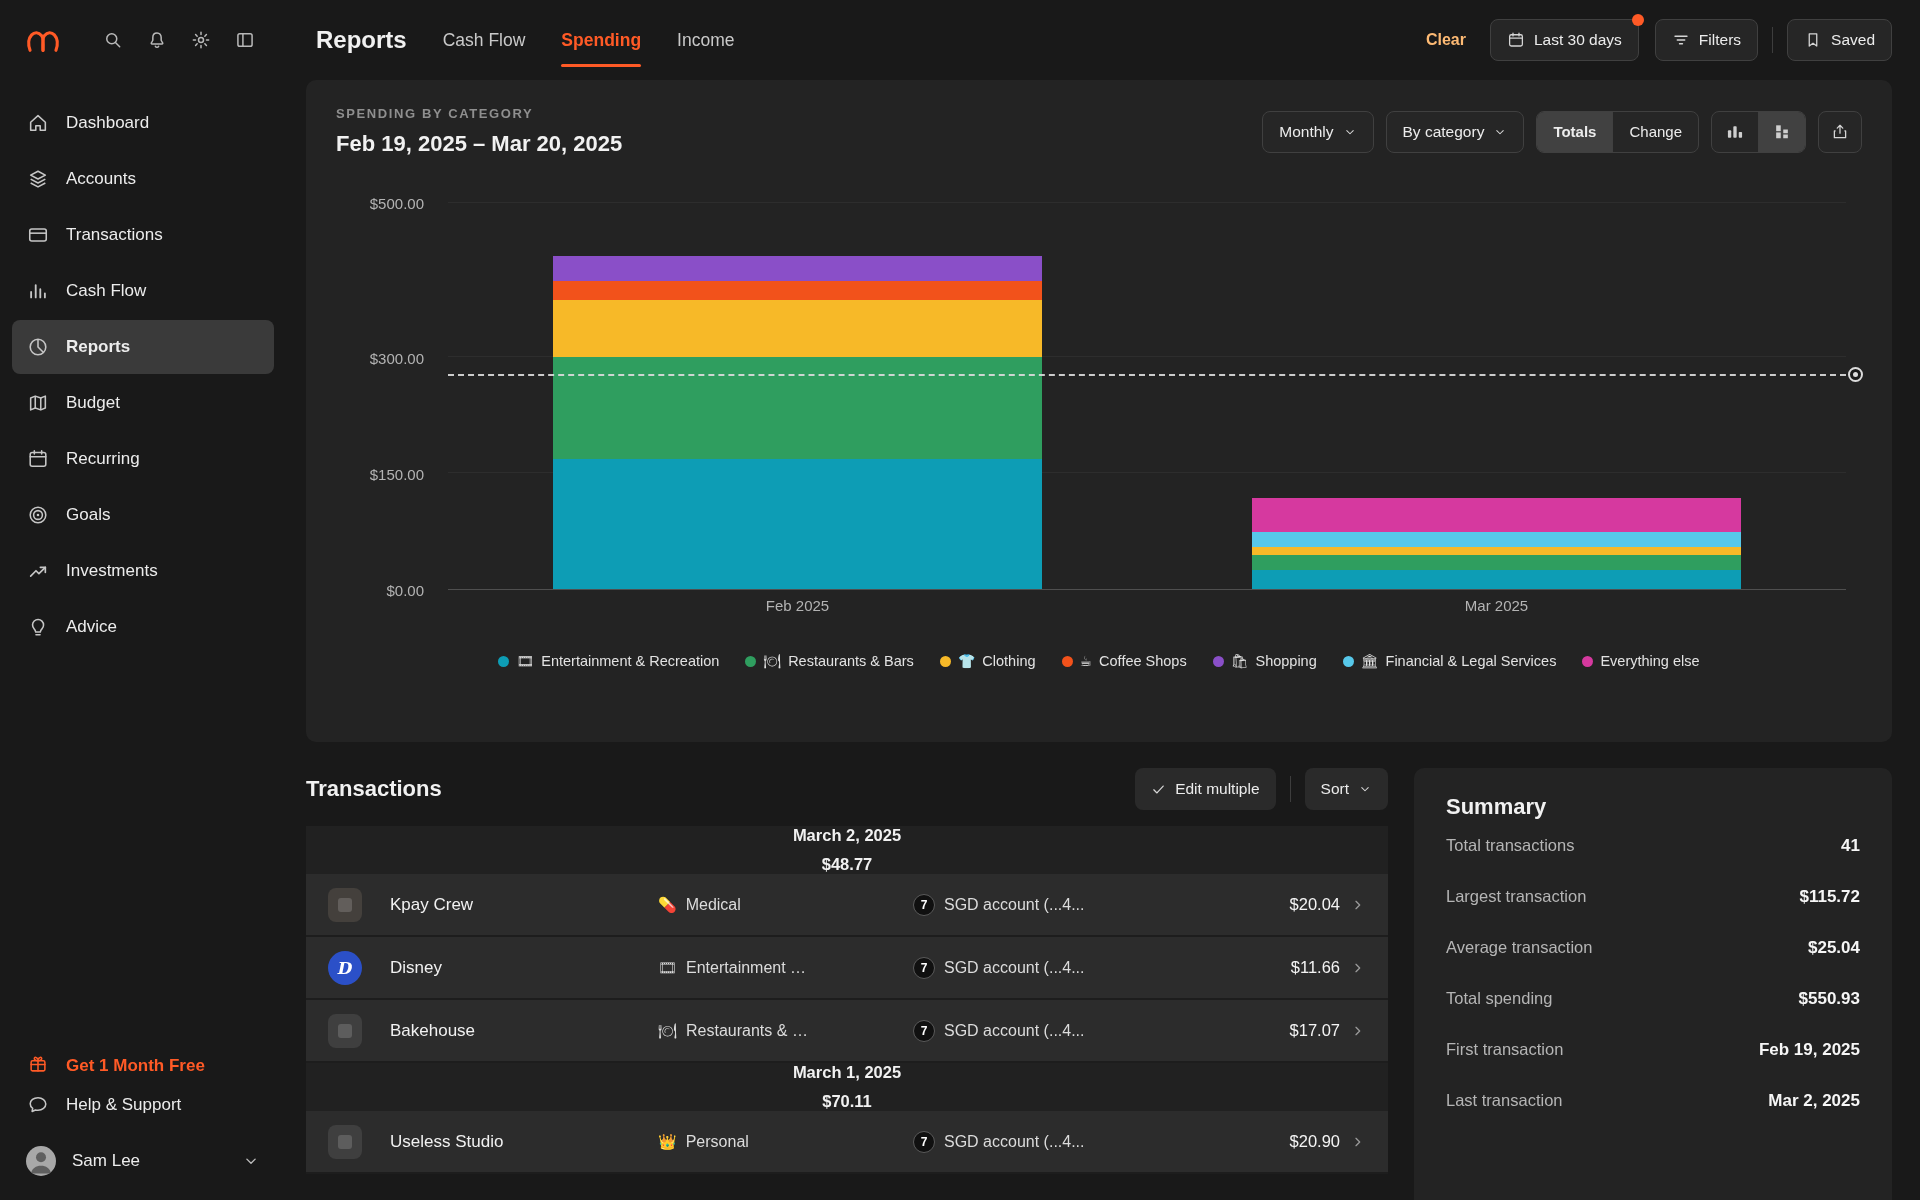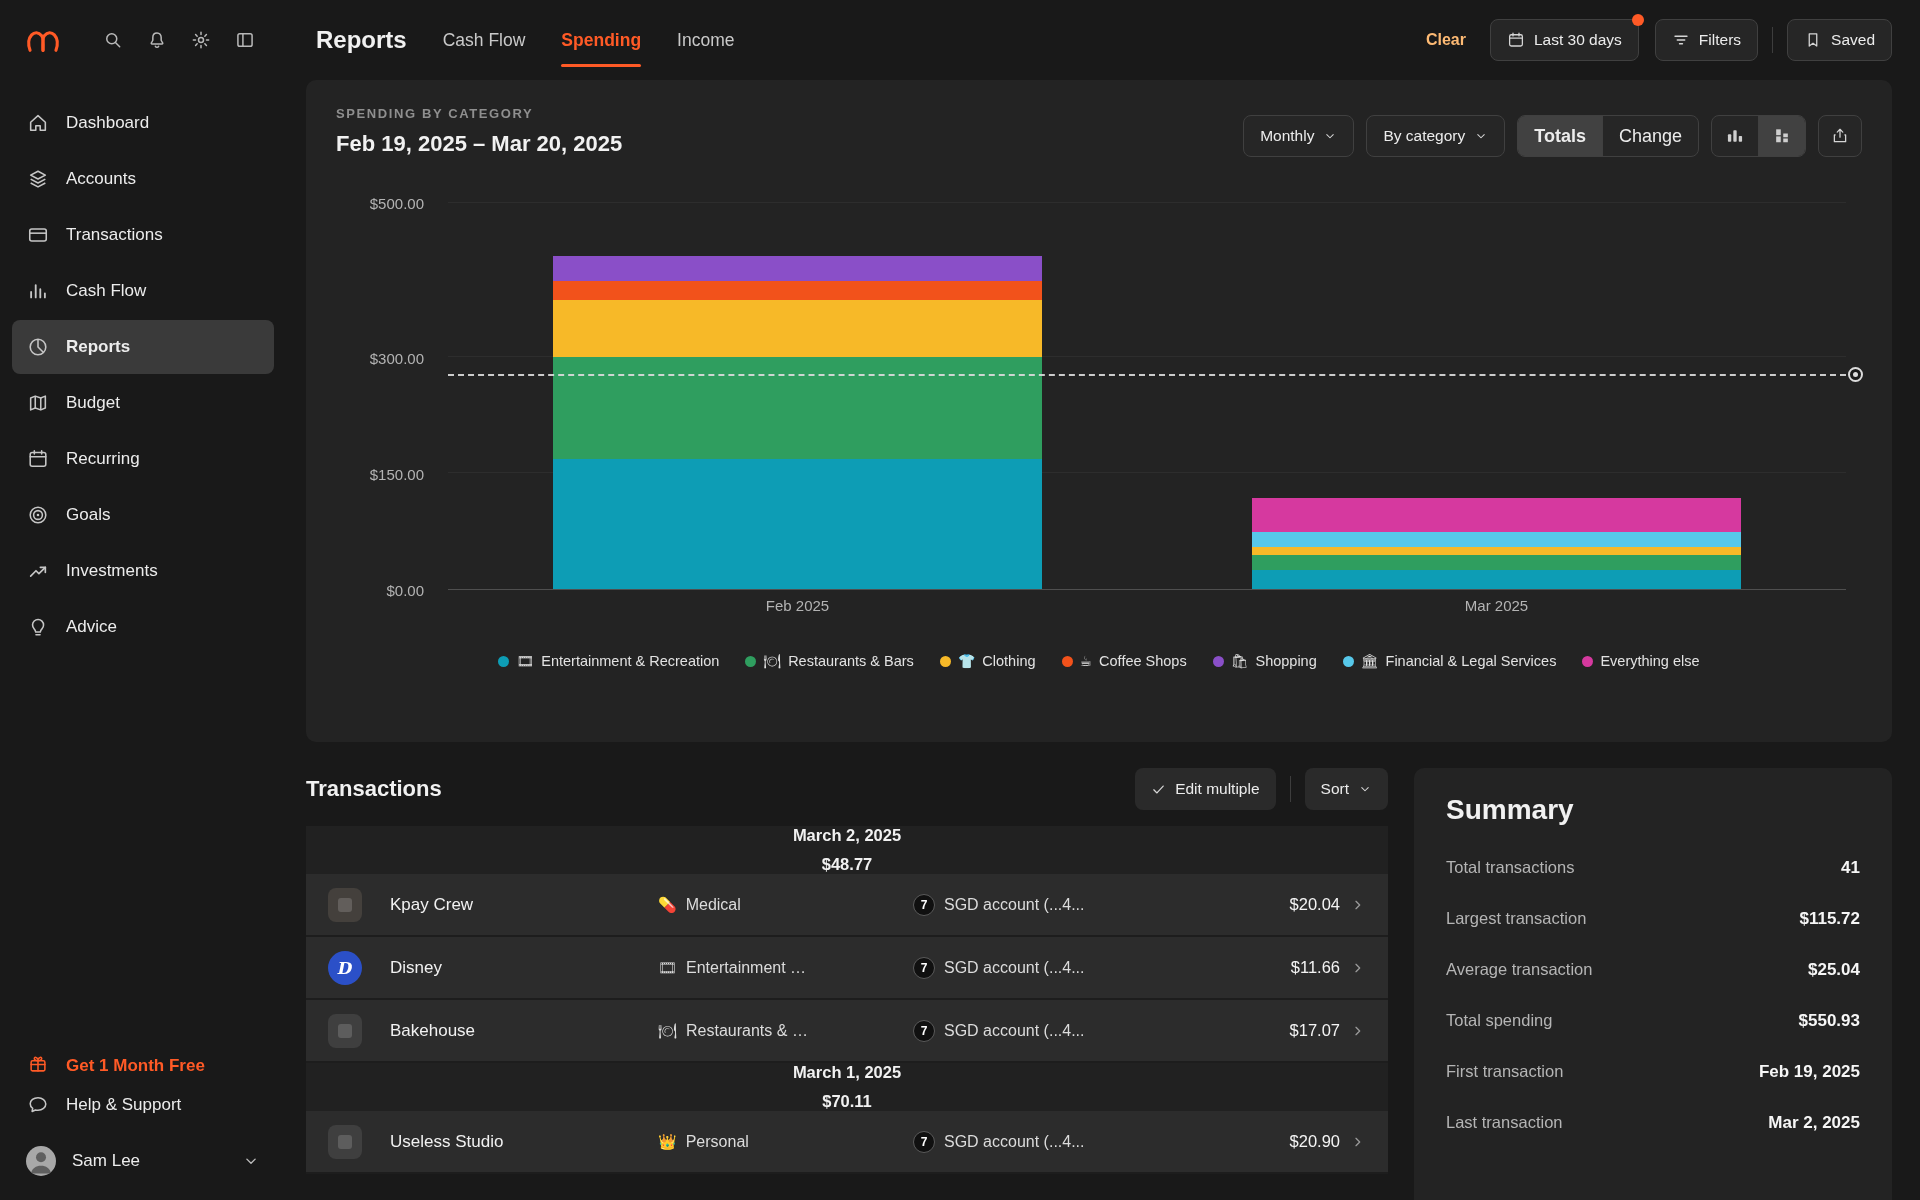--- a/index.html
+++ b/index.html
@@ -43,26 +43,26 @@
   .link-btn { color:#fdba74; font-weight:700; font-size:16px; background:none; border:none; margin-right:24px; cursor:pointer; }
   .btn { height:42px; display:inline-flex; align-items:center; gap:9px; padding:0 16px; background:#262626; border:1px solid #404040; border-radius:8px; color:#ececec; font-size:15.5px; cursor:pointer; }
   .btn svg { width:18px; height:18px; color:#d5d5d5; }
   .btn-wrap { position:relative; margin-right:16px; }
   .notif-dot { position:absolute; top:-5px; right:-5px; width:12px; height:12px; border-radius:50%; background:#ff5a26; }
   .vdiv { width:1px; height:26px; background:#3d3d3d; margin:0 14px; flex:0 0 1px; }
 
   
   .card { background:#232323; border-radius:10px; }
   .chart-card { padding:26px 30px 18px; height:662px; }
-  .card-head { display:flex; justify-content:space-between; align-items:flex-end; }
+  .card-head { display:flex; justify-content:space-between; align-items:center; }
   .eyebrow { font-size:13px; letter-spacing:1.6px; color:#8f8f8f; font-weight:700; }
   .card-title { font-size:22px; font-weight:700; margin-top:10px; }
   .controls { display:flex; align-items:center; gap:12px; }
   .seg { display:flex; border:1px solid #404040; border-radius:8px; overflow:hidden; height:42px; background:#262626; }
-  .seg-btn { padding:0 16px; background:transparent; border:none; color:#ececec; font-size:18px; display:flex; align-items:center; gap:6px; cursor:pointer; }
+  .seg-btn { padding:0 16px; background:transparent; border:none; color:#ececec; font-size:15px; display:flex; align-items:center; gap:6px; cursor:pointer; }
   .seg-btn + .seg-btn { border-left:1px solid #404040; }
   .seg-btn.active { background:#414141; font-weight:700; }
   .seg.icons .seg-btn { padding:0 13px; color:#cfcfcf; }
   .seg.icons svg { width:20px; height:20px; }
   .btn.square { width:44px; justify-content:center; padding:0; }
 
   .chart { display:flex; margin-top:46px; }
   .yaxis { width:112px; flex:0 0 112px; position:relative; height:387px; }
   .ytick { position:absolute; right:24px; transform:translateY(50%); font-size:15px; color:#b3b3b3; }
   .plot-wrap { flex:1; position:relative; margin-right:16px; }
@@ -94,21 +94,21 @@
   .merchant-logo.square::after { content:""; width:14px; height:14px; border-radius:3px; background:rgba(255,255,255,.16); }
   .merchant-logo.circle { border-radius:50%; font-style:italic; font-family:"DejaVu Serif", serif; }
   .tx-cat, .tx-acct { display:flex; align-items:center; gap:9px; font-size:16px; color:#dcdcdc; min-width:0; }
   .cat-emoji { font-size:15px; font-family:"DejaVu Sans", sans-serif; }
   .acct-icon { width:22px; height:22px; border-radius:50%; background:#101010; border:1px solid #5a5a5a; color:#fff; font-size:12px; font-weight:700; display:flex; align-items:center; justify-content:center; flex:0 0 22px; }
   .tx-amount { text-align:right; font-size:16.5px; color:#f4f4f4; }
   .tx-chev { color:#9a9a9a; display:flex; justify-content:flex-end; }
   .tx-chev svg { width:16px; height:16px; }
 
   .summary { width:478px; flex:0 0 478px; padding:26px 32px; height:480px; }
-  .summary h2 { font-size:28px; font-weight:700; margin-bottom:16px; }
+  .summary h2 { font-size:22px; font-weight:700; }
   .sum-row { height:51px; display:flex; align-items:center; justify-content:space-between; }
   .sum-label { color:#b5b5b5; font-size:16.5px; }
   .sum-value { font-size:17px; font-weight:700; color:#f6f6f6; }
 </style>
 </head>
 <body>
 
 <aside class="sidebar">
   <div class="sidebar-top">
     <div class="logo">

